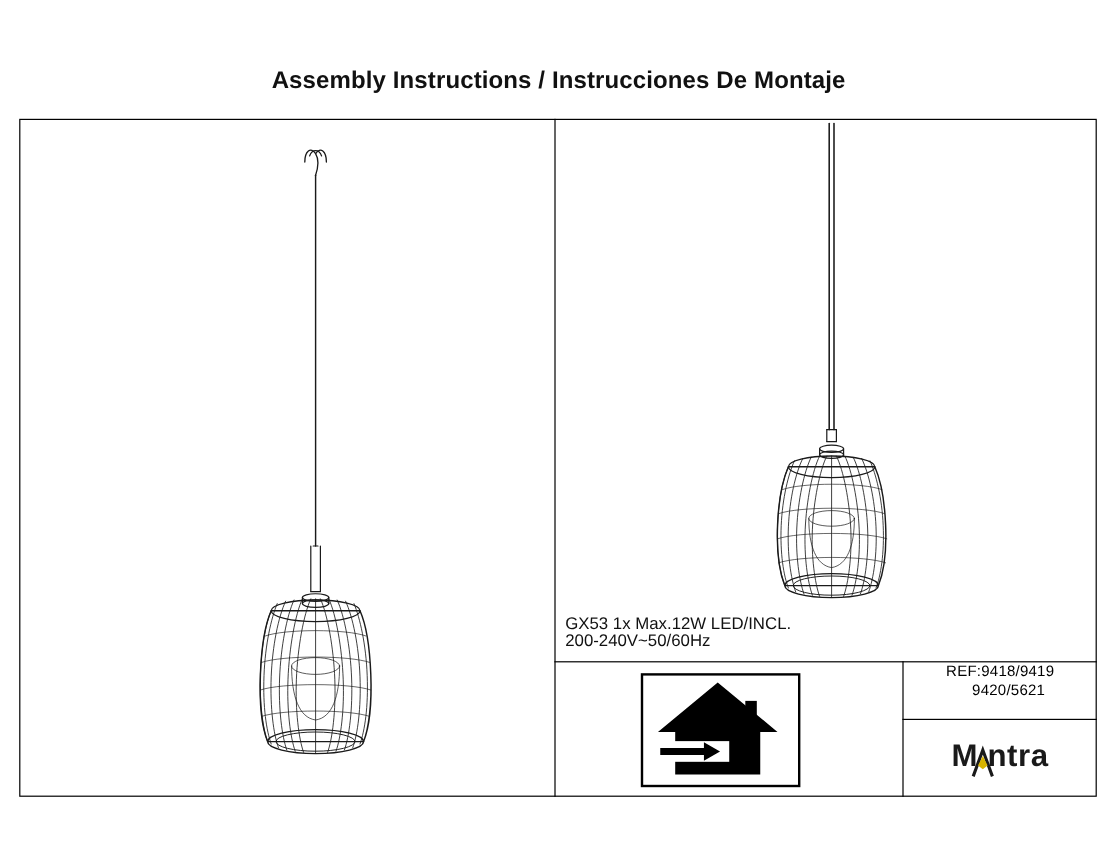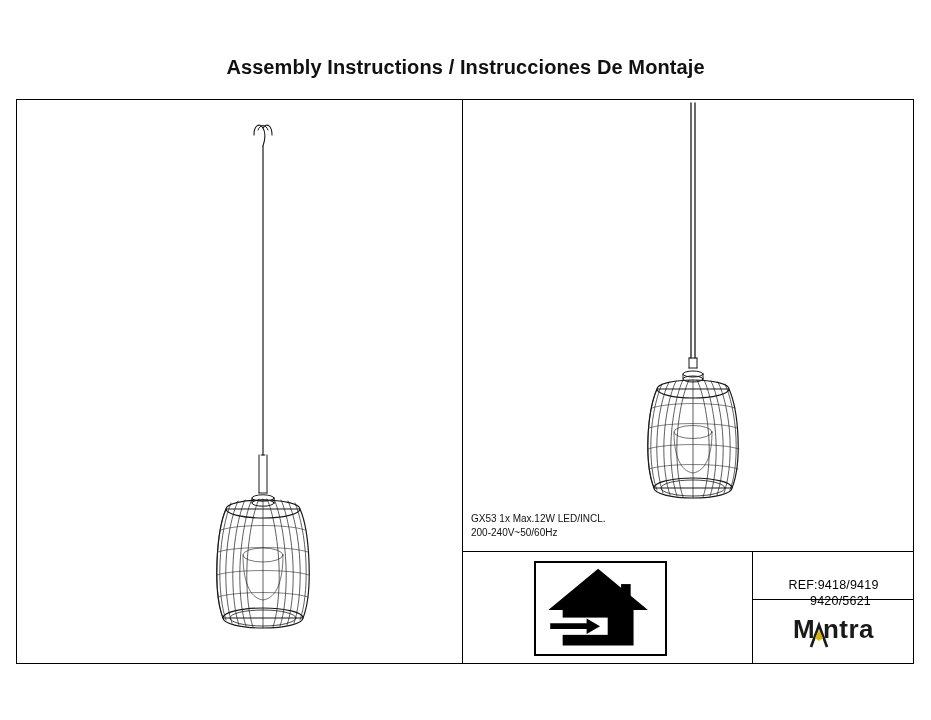--- a/index.html
+++ b/index.html
@@ -94,21 +94,21 @@
     top: 100px;
     width: 451px;
     height: 450px;
   }
 
   
   .spec-text {
     position: absolute;
     left: 471px;
     top: 512px;
-    font-size: 10px;
+    font-size: 14px;
     line-height: 14px;
     color: #111111;
     white-space: nowrap;
   }
 
   
   .pictogram-cell {
     position: absolute;
     left: 462px;
     top: 552px;
@@ -124,21 +124,21 @@
     border: 2px solid #000000;
     background: #ffffff;
     box-sizing: border-box;
     overflow: hidden;
   }
 
   
   .ref-block {
     position: absolute;
     left: 753px;
-    top: 572px;
+    top: 546px;
     width: 161px;
     height: 47px;
     text-align: center;
     font-size: 12.5px;
     line-height: 16px;
     padding-top: 5px;
     box-sizing: border-box;
     letter-spacing: 0.2px;
   }
   .ref-line-2 { padding-left: 14px; }

